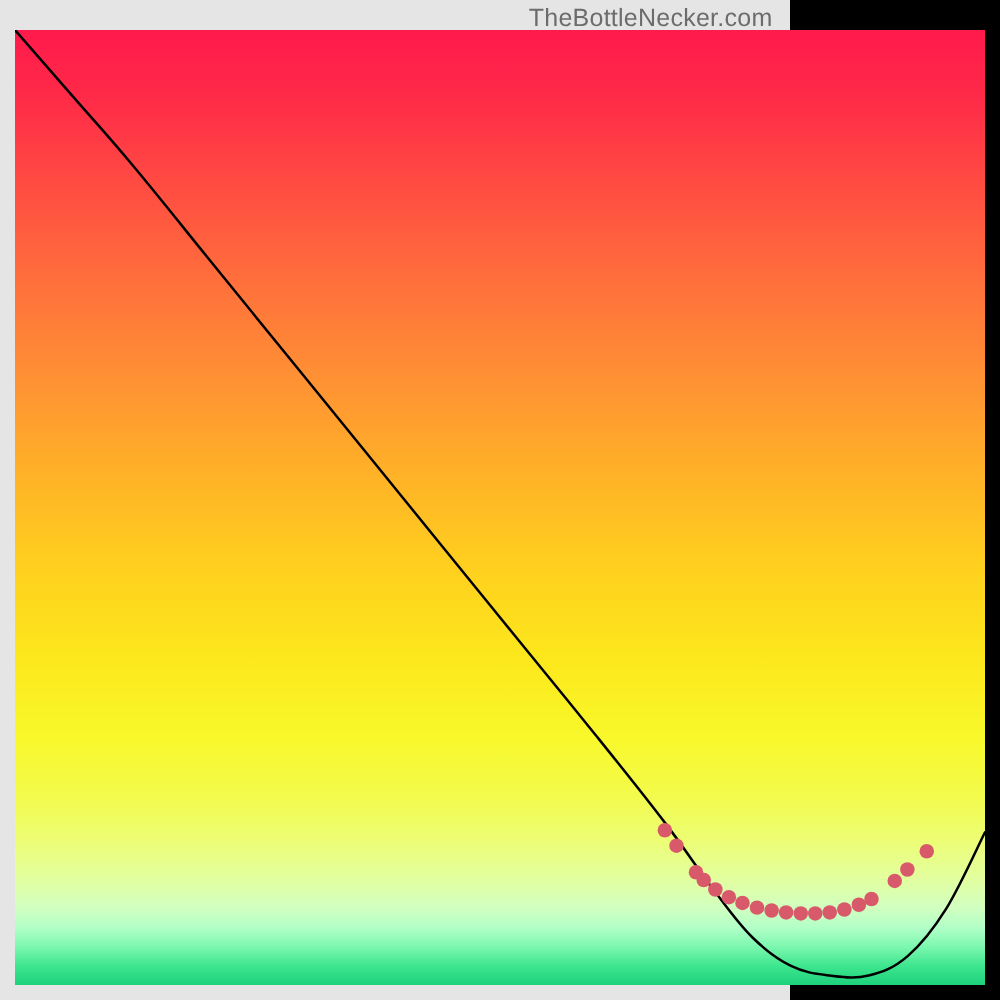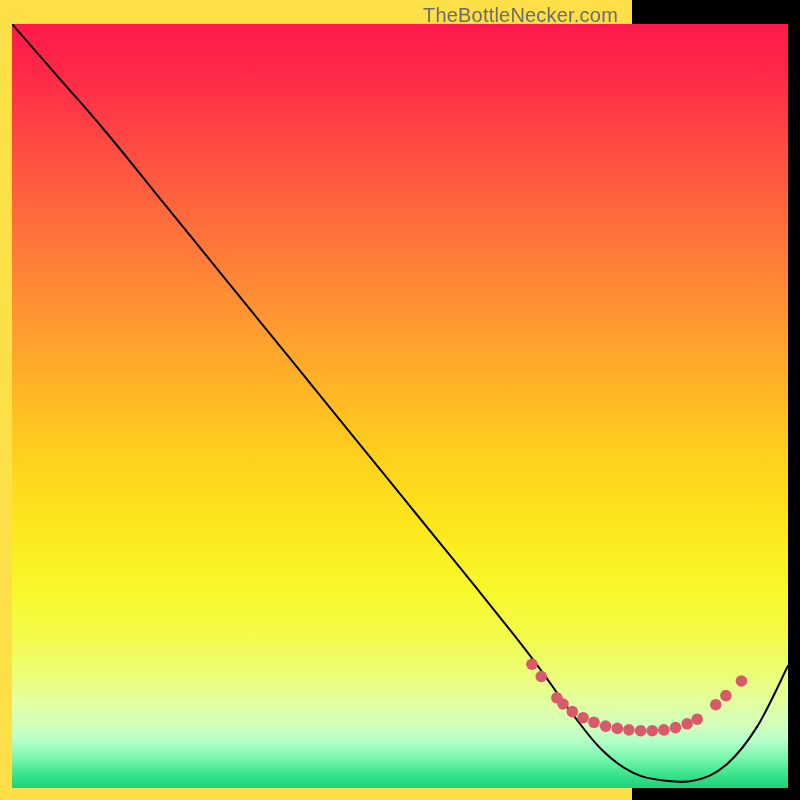--- a/index.html
+++ b/index.html
@@ -8,21 +8,21 @@
     width: 800px;
     height: 800px;
     background: #000;
     overflow: hidden;
     font-family: Arial, Helvetica, sans-serif;
   }
   .stage {
     position: relative;
     width: 632px;
     height: 800px;
-    background: #fde047;
+    background: #e5e5e5;
   }
   .plot {
     position: absolute;
     left: 12px;
     top: 24px;
     width: 776px;
     height: 764px;
     overflow: hidden;
   }
   .gradient {

